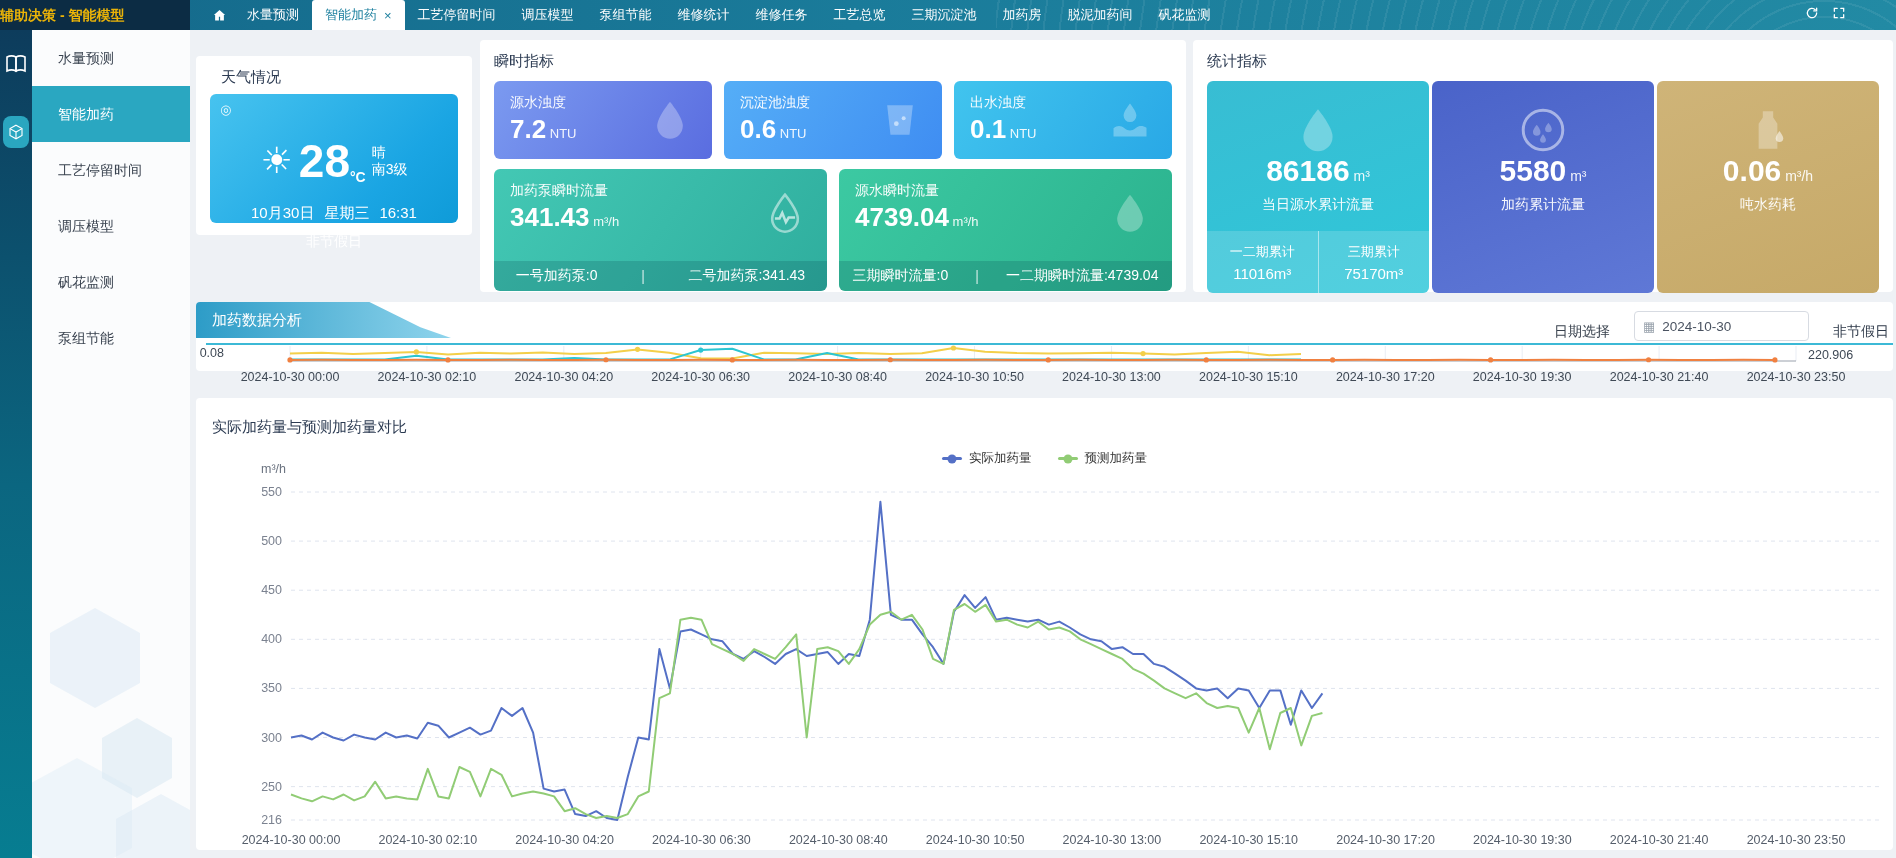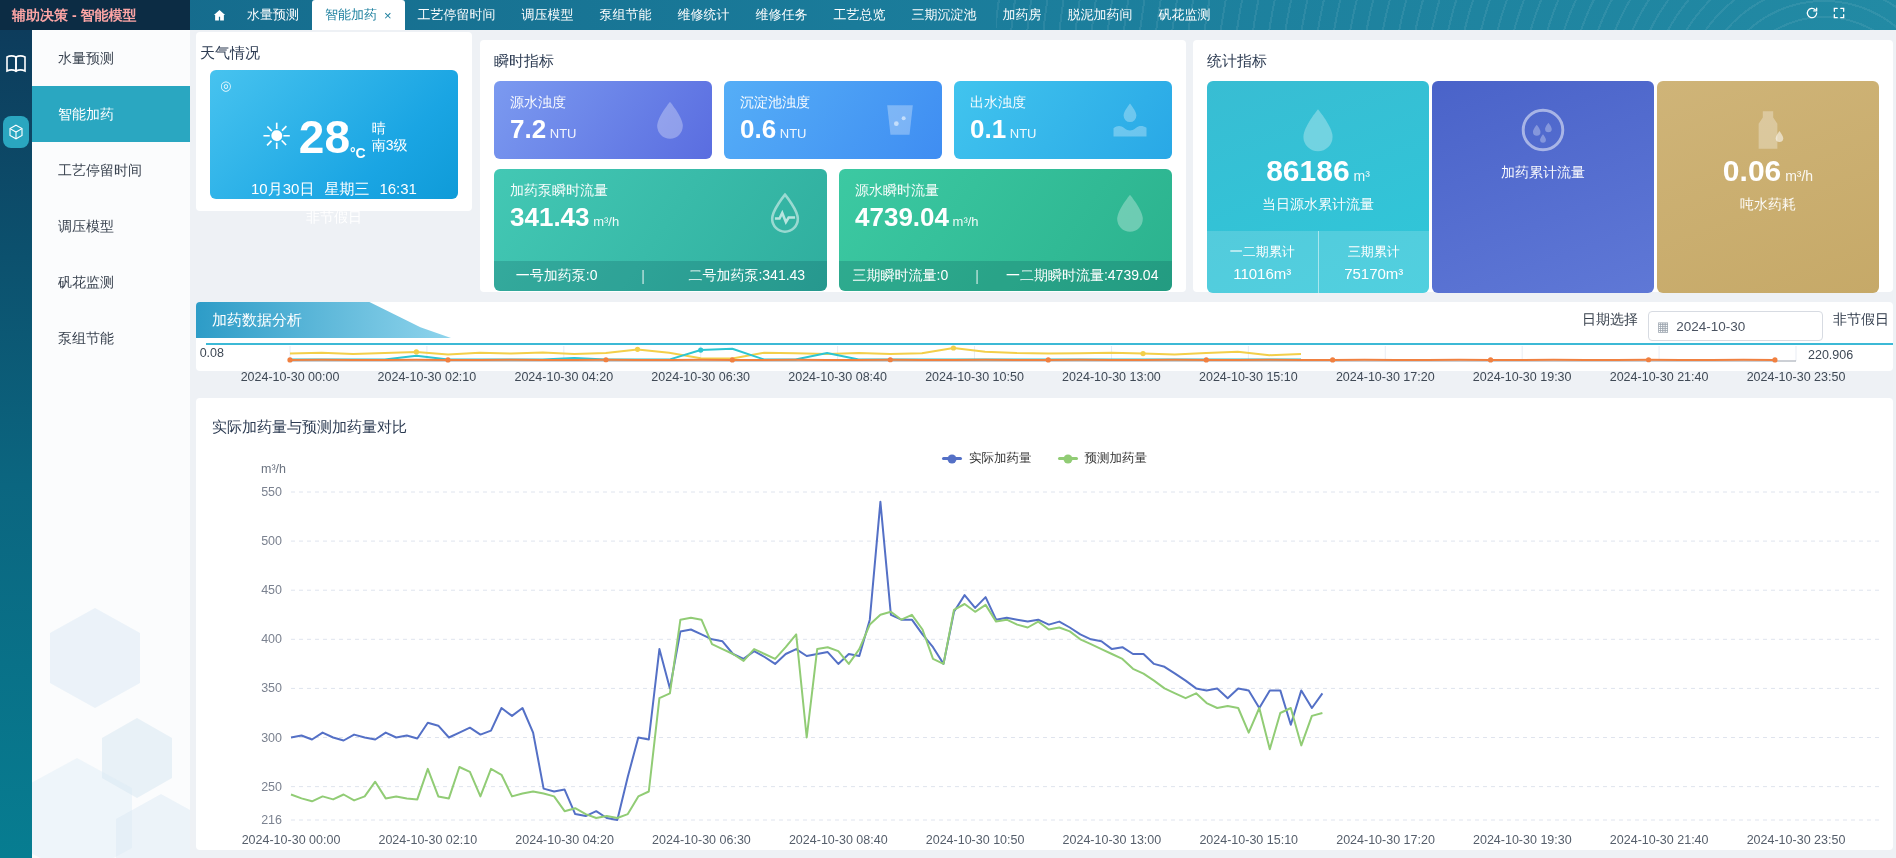--- a/index.html
+++ b/index.html
@@ -2,21 +2,21 @@
 <html><head>
 <meta charset="utf-8">
 <style>
   *{margin:0;padding:0;box-sizing:border-box}
   html,body{width:1896px;height:858px;overflow:hidden;font-family:"Liberation Sans","DejaVu Sans",sans-serif;background:#eef1f5;color:#333}
   #app{position:relative;width:1896px;height:858px}
 
   
   .topbar{position:absolute;left:0;top:0;width:1896px;height:30px;background:linear-gradient(90deg,#14688a 0%,#1a7b9a 45%,#228aa4 100%);display:flex;align-items:stretch;z-index:30}
   .topbar::after{content:"";position:absolute;right:0;top:0;width:900px;height:30px;background:repeating-radial-gradient(circle at 92% 380%,rgba(255,255,255,.07) 0 2px,transparent 2px 16px);pointer-events:none}
-  .brand{width:190px;background:#0c2c44;color:#fca5a5;font-size:14px;font-weight:bold;line-height:30px;padding-left:12px;flex:none}
+  .brand{width:190px;background:#0c2c44;color:#eab308;font-size:14px;font-weight:bold;line-height:30px;flex:none}
   .nav{display:flex;align-items:stretch;padding-left:14px}
   .home{width:30px;display:flex;align-items:center;justify-content:center}
   .home svg{width:15px;height:15px}
   #tabs{display:flex;align-items:stretch}
   .tab{display:flex;align-items:center;color:#fff;font-size:13px;padding:0 13px;cursor:pointer;white-space:nowrap}
   .tab.active{background:#fff;color:#1b7f9e;border-radius:3px 3px 0 0}
   .tab-close{margin-left:7px;font-size:13px;color:#1b7f9e;line-height:1}
   .topicons{position:absolute;right:50px;top:0;height:30px;display:flex;align-items:center;gap:13px;z-index:31}
   .topicons svg{width:14px;height:14px}
 
@@ -30,21 +30,21 @@
   .menu-item{height:56px;line-height:56px;padding-left:26px;font-size:14px;color:#3a4350;cursor:pointer;position:relative;z-index:2}
   .menu-item.active{background:#2aa7c1;color:#fff}
   .hex{position:absolute;clip-path:polygon(50% 0,100% 25%,100% 75%,50% 100%,0 75%,0 25%);background:#d8e7f3;z-index:1}
 
   
   .main{position:absolute;left:190px;top:30px;width:1706px;height:828px}
   .card{position:absolute;background:#fff;border-radius:4px}
   .card-title{font-size:15px;color:#2c3b52}
 
   
-  #card-weather{left:6px;top:2px;width:276px;height:179px;padding:12px 4px}
+  #card-weather{left:6px;top:26px;width:276px;height:179px;padding:12px 25px}
   .w-panel{position:absolute;left:14px;right:14px;top:38px;bottom:12px;border-radius:6px;background:linear-gradient(135deg,#47c3ef 0%,#1aa5e3 70%,#0f9bd8 100%);color:#fff;display:flex;flex-direction:column;align-items:center}
   .w-pin{position:absolute;left:10px;top:8px;font-size:13px;opacity:.9}
   .w-main{margin-top:44px;display:flex;align-items:center;gap:6px}
   .w-sun{font-size:36px;line-height:1}
   .w-temp{font-size:46px;font-weight:bold;line-height:1}
   .w-tempunit{font-size:14px;vertical-align:bottom}
   .w-cw{display:flex;flex-direction:column;font-size:14px;line-height:1.25;text-align:left}
   .w-date{margin-top:20px;font-size:15px;display:flex;gap:10px}
   .w-holiday{margin-top:10px;font-size:14px}
 
@@ -71,21 +71,21 @@
   .s-label{font-size:14px;margin-top:9px;opacity:.96}
   .s-footer{position:absolute;left:0;right:0;bottom:0;height:62px;background:rgba(255,255,255,.16);display:flex}
   .s-fcol{flex:1;display:flex;flex-direction:column;justify-content:center;gap:4px}
   .s-fcol + .s-fcol{border-left:1px solid rgba(255,255,255,.5)}
   .s-flabel{font-size:13px}
   .s-fvalue{font-size:15px}
 
   
   #card-analysis{left:6px;top:272px;width:1697px;height:69px}
   .an-tab{position:absolute;left:0;top:0;width:255px;height:36px;background:linear-gradient(90deg,#2d9cc7,#8fd4ec);clip-path:polygon(0 0,68% 0,88% 70%,100% 100%,0 100%);border-top-left-radius:4px;color:#fff;font-size:15px;line-height:36px;padding-left:16px}
-  .an-daterow{position:absolute;right:4px;top:9px;display:flex;align-items:flex-start;gap:10px}
+  .an-daterow{position:absolute;right:4px;top:9px;display:flex;align-items:flex-end;gap:24px}
   .an-datelabel{font-size:14px;color:#39424e}
   .an-input{width:175px;height:30px;border:1px solid #d7dbe2;border-radius:4px;background:#fff;display:flex;align-items:center;padding:0 8px;gap:7px}
   .an-cal{font-size:13px;color:#9aa3ad}
   .an-input input{border:none;outline:none;font-size:13.5px;color:#4a5361;width:100%;font-family:inherit;background:transparent}
   .an-holiday{font-size:14px;color:#2f3a4a;white-space:nowrap}
   .strip-box{position:absolute;left:10px;top:40px;right:0;height:46px}
   .strip-min{position:absolute;left:-64px;top:4px;width:82px;text-align:right;font-size:12.5px;color:#3f4955}
   .strip-max{position:absolute;left:1602px;top:6px;font-size:12.5px;color:#3f4955}
   .ax-label{position:absolute;top:28px;width:150px;text-align:center;font-size:12.5px;color:#3f4955;white-space:nowrap}
 
@@ -295,20 +295,21 @@
               </div>
             </div>
           </div>
           <div class="stile" style="background: linear-gradient(160deg, rgb(74, 99, 201), rgb(95, 120, 214));">
             <div class="s-icon"><svg viewBox="0 0 24 24" fill="rgba(255,255,255,.3)">
                 <circle cx="12" cy="12" r="9.5" fill="none" stroke="rgba(255,255,255,.5)" stroke-width="1.4"></circle>
                 <path d="M9 9.5c0 0-1.8 2.2-1.8 3.4a1.8 1.8 0 0 0 3.6 0C10.8 11.7 9 9.5 9 9.5Z"></path>
                 <path d="M14.6 8.5c0 0-1.6 2-1.6 3a1.6 1.6 0 0 0 3.2 0C16.2 10.5 14.6 8.5 14.6 8.5Z"></path>
                 <path d="M12 14c0 0-1.4 1.8-1.4 2.7a1.4 1.4 0 0 0 2.8 0C13.4 15.8 12 14 12 14Z"></path>
               </svg></div>
+            <div class="s-value">5580<span class="s-unit"> m³</span></div>
             <div class="s-label">加药累计流量</div>
           </div>
           <div class="stile" style="background: linear-gradient(160deg, rgb(207, 180, 120), rgb(198, 169, 104));">
             <div class="s-icon"><svg viewBox="0 0 24 24" fill="rgba(255,255,255,.3)">
                 <path d="M9.5 3h5v3l2 3v12h-9V9l2-3Z"></path>
                 <path d="M17.5 12.5c0 0-1.8 2.3-1.8 3.5a1.8 1.8 0 0 0 3.6 0C19.3 14.8 17.5 12.5 17.5 12.5Z" fill="rgba(255,255,255,.55)"></path>
               </svg></div>
             <div class="s-value">0.06<span class="s-unit"> m³/h</span></div>
             <div class="s-label">吨水药耗</div>
           </div>

